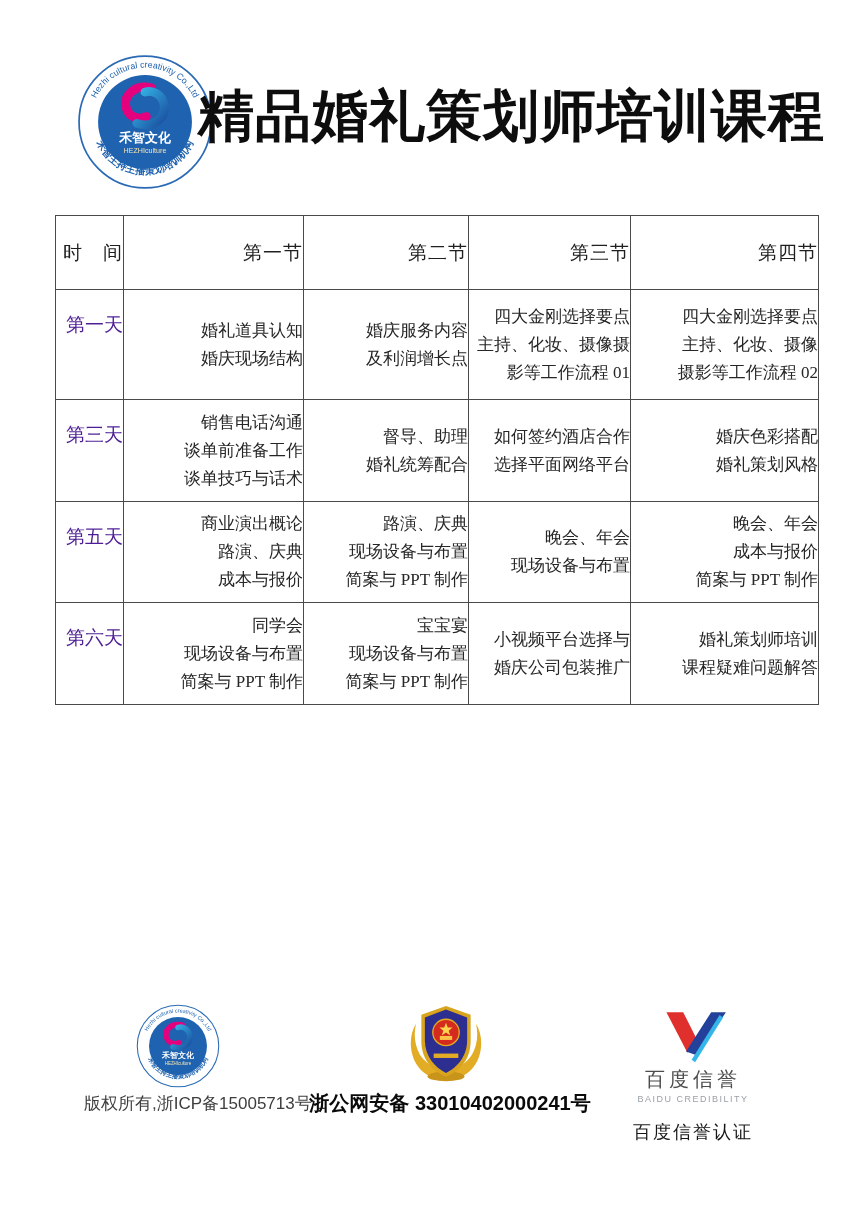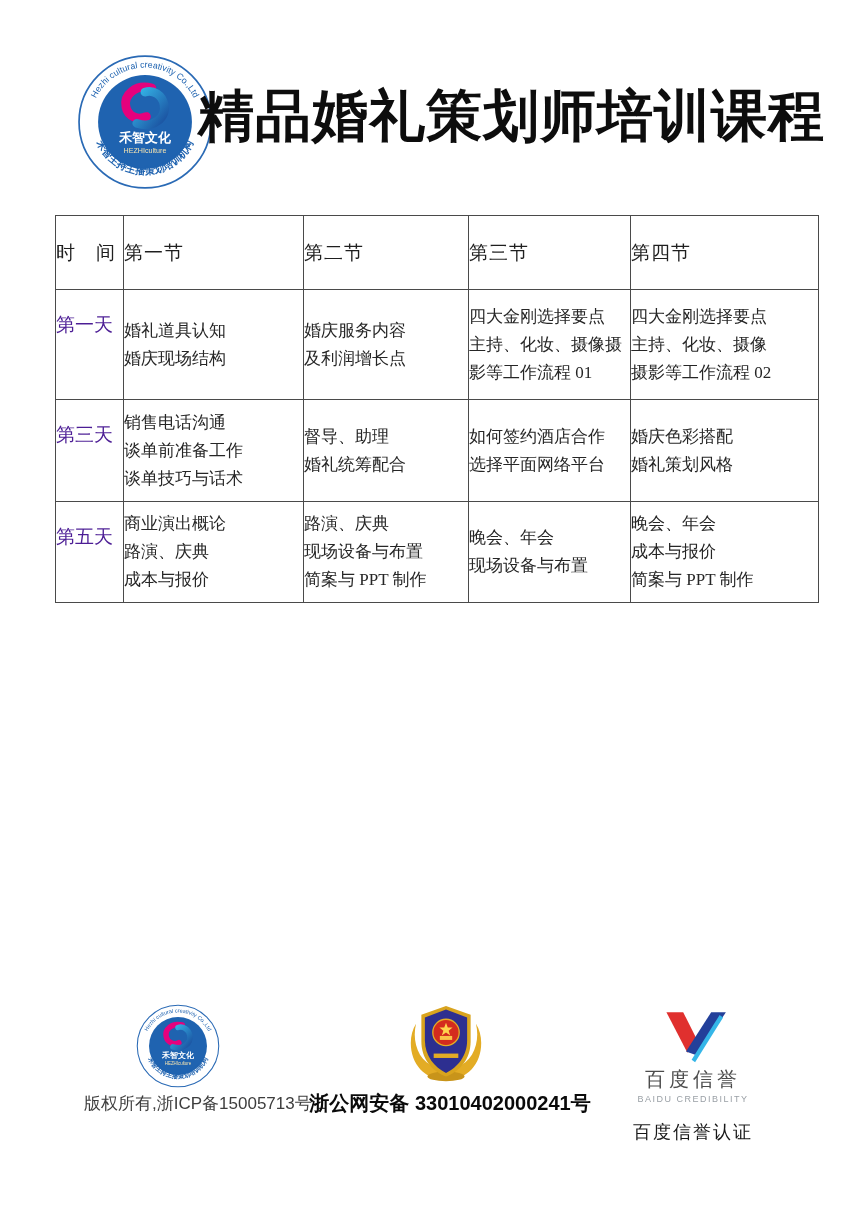--- a/index.html
+++ b/index.html
@@ -8,21 +8,21 @@
 
   
   .header-logo{position:absolute;left:77px;top:54px;width:136px;height:136px;}
   .page-title{position:absolute;left:198px;top:80px;margin:0;width:600px;
               font-size:56px;line-height:72px;font-weight:bold;letter-spacing:1px;
               color:#0d0d0d;font-family:"Liberation Serif",serif;white-space:nowrap;}
 
   
   .table-wrap{position:absolute;left:55px;top:215px;width:763px;}
   table.schedule{border-collapse:collapse;table-layout:fixed;width:763px;background:#fff;}
-  .schedule th,.schedule td{border:1px solid #4a4a4a;text-align:left;padding:0;
+  .schedule th,.schedule td{border:1px solid #4a4a4a;text-align:right;padding:0;
                             overflow:hidden;}
   .schedule thead tr{height:74px;}
   .schedule tbody tr{height:102px;}
   .schedule tbody tr:nth-child(1){height:110px;}
   .schedule tbody tr:nth-child(3){height:101px;}
   .schedule tbody tr:nth-child(5){height:103px;}
   .schedule tbody tr:nth-child(6){height:96px;}
   .schedule th{font-size:19px;font-weight:normal;letter-spacing:1px;color:#1f1f1f;
                vertical-align:middle;}
   .schedule td.day{font-size:19px;vertical-align:top;padding-top:22px;color:#4c1d95;}
@@ -173,20 +173,41 @@
             <td class="cell">
               <div class="line">晚会、年会</div>
               <div class="line">现场设备与布置</div>
             </td>
             <td class="cell">
               <div class="line">晚会、年会</div>
               <div class="line">成本与报价</div>
               <div class="line">简案与 PPT 制作</div>
             </td>
           </tr>
+          <tr>
+            <td class="day">第六天</td>
+            <td class="cell">
+              <div class="line">同学会</div>
+              <div class="line">现场设备与布置</div>
+              <div class="line">简案与 PPT 制作</div>
+            </td>
+            <td class="cell">
+              <div class="line">宝宝宴</div>
+              <div class="line">现场设备与布置</div>
+              <div class="line">简案与 PPT 制作</div>
+            </td>
+            <td class="cell">
+              <div class="line">小视频平台选择与</div>
+              <div class="line">婚庆公司包装推广</div>
+            </td>
+            <td class="cell">
+              <div class="line">婚礼策划师培训</div>
+              <div class="line">课程疑难问题解答</div>
+            </td>
+          </tr>
         </tbody>
     </table>
   </div>
 
   <svg class="footer-logo" viewBox="0 0 200 200">
     <use href="#hezhi-logo"></use>
   </svg>
   <div class="copyright">版权所有,浙ICP备15005713号-1</div>
 
   <svg class="police-emblem" viewBox="0 0 100 100">

